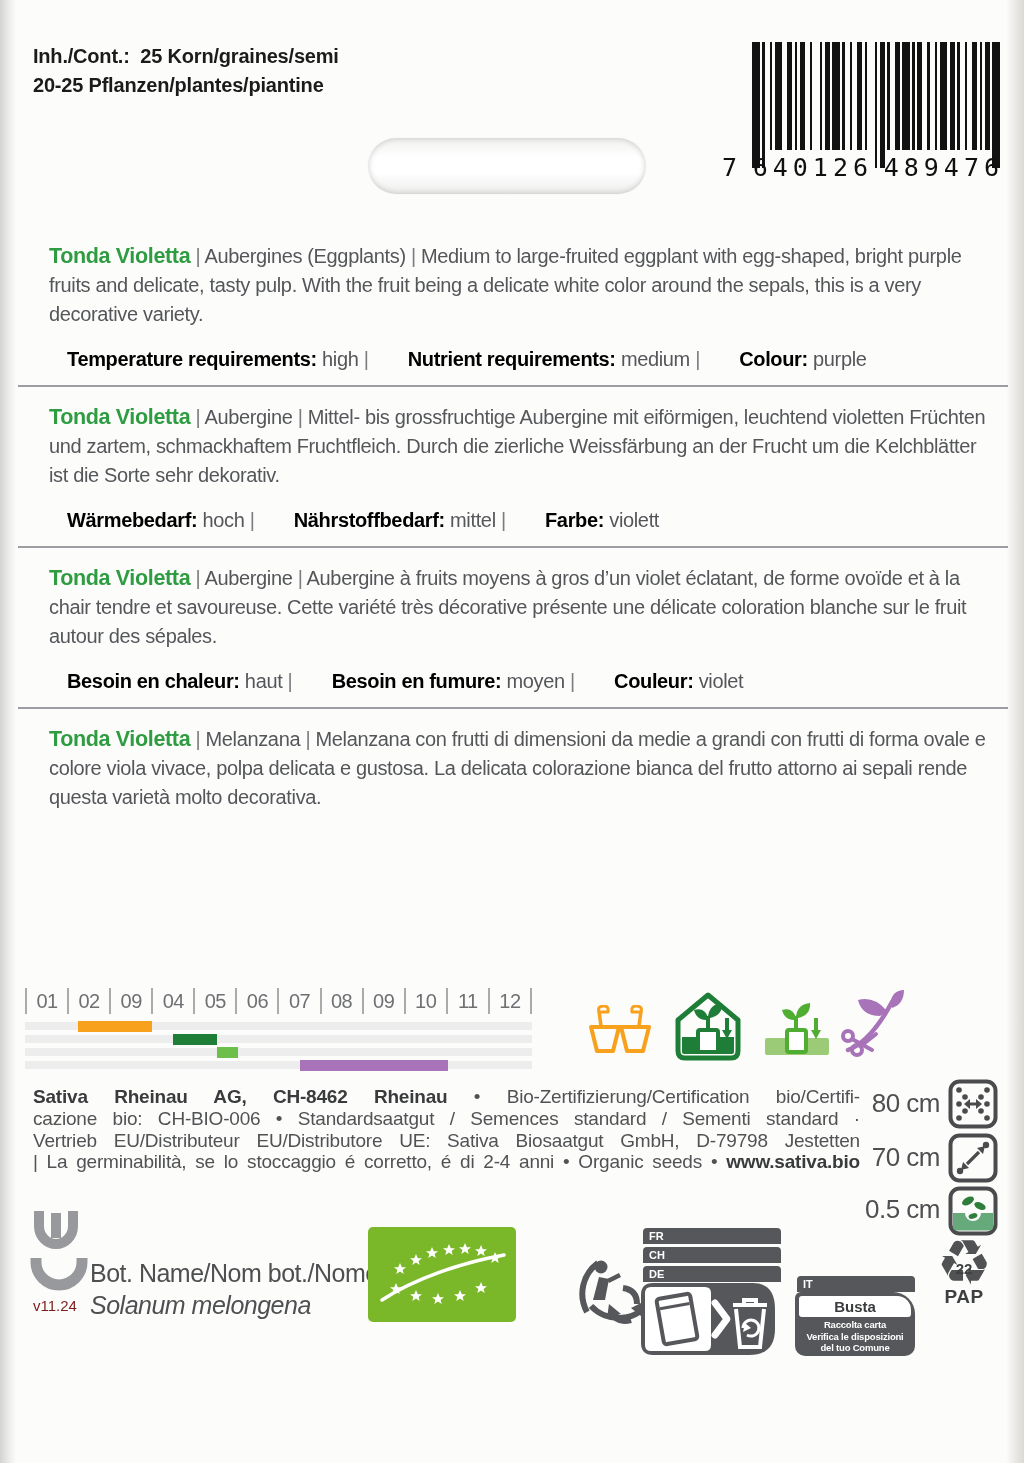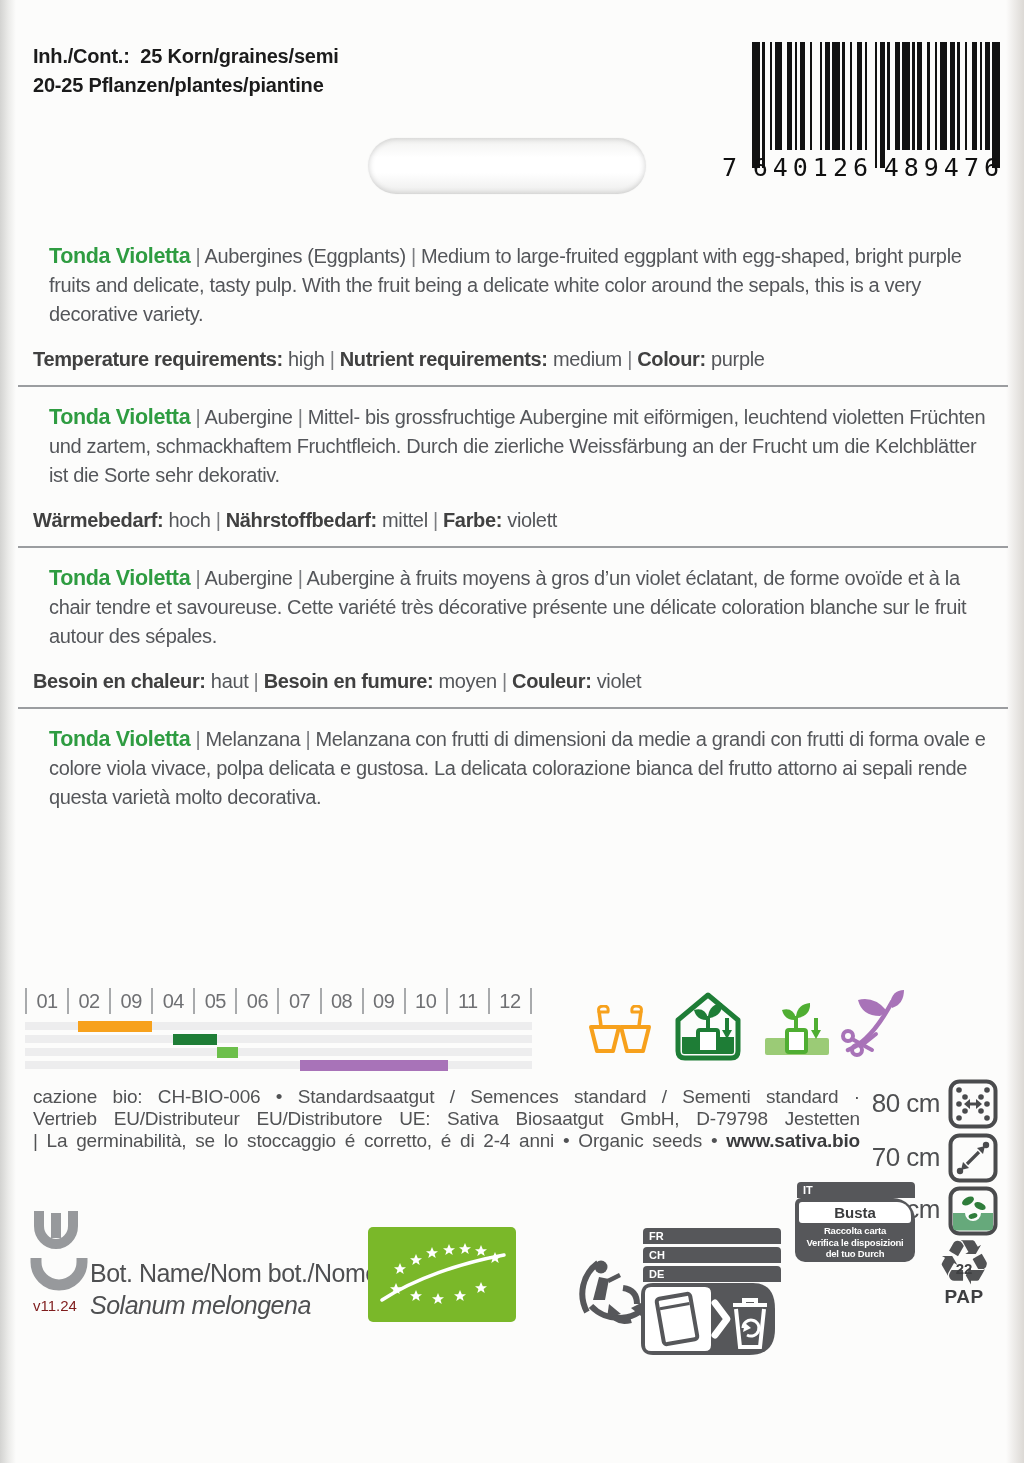--- a/index.html
+++ b/index.html
@@ -23,21 +23,21 @@
   
   .hang-hole{position:absolute;left:368px;top:138px;width:278px;height:56px;border-radius:28px;
              background:linear-gradient(180deg,#f1f1f0, #ffffff 35%, #ffffff 62%, #ededec);
              box-shadow:inset 0 0 6px rgba(0,0,0,0.20), 0 0 2px rgba(0,0,0,0.05);}
   
   .blocks{position:absolute;left:33px;top:226px;width:975px;}
   .lang-block .desc{margin:16px;font-size:20px;line-height:29px;letter-spacing:-0.35px;color:#54565A;}
   .lang-block .variety{color:#2E9C41;font-weight:bold;font-size:21.5px;}
   .lang-block .pipe{color:#7b7d80;}
   .lang-block .reqs{margin:0;font-size:20px;line-height:29px;letter-spacing:-0.35px;color:#54565A;}
-  .lang-block .reqs b{color:#404040;}
+  .lang-block .reqs b{color:#000000;margin-left:34px;}
   .divider{height:2px;background:#9B9DA0;width:990px;margin:11px 0 10px -15px;}
   
   .calendar{position:absolute;left:25px;top:988px;width:507px;}
   .months-row{display:flex;height:26px;}
   .month-cell{flex:1;border-left:2px solid #A8AAAC;display:flex;align-items:center;justify-content:center;
               font-size:20px;color:#6F7073;letter-spacing:-0.5px;}
   .month-cell:last-child{border-right:2px solid #A8AAAC;}
   .tracks{margin-top:8px;}
   .track{position:relative;height:8px;background:#EDEDEE;margin-bottom:5px;}
   .track .cal-bar{position:absolute;top:-1.5px;height:11px;}
@@ -55,21 +55,21 @@
   .eu-mark{position:absolute;left:30px;top:1210px;}
   .version{position:absolute;left:33px;top:1297px;font-size:15px;color:#7f1d1d;}
   .bot-label{position:absolute;left:90px;top:1259px;font-size:25px;color:#4E4F51;letter-spacing:-0.5px;}
   .bot-name{position:absolute;left:90px;top:1291px;font-size:25px;font-style:italic;color:#4E4F51;letter-spacing:-0.5px;}
   .eu-logo{position:absolute;left:368px;top:1227px;}
   .triman{position:absolute;left:573px;top:1250px;}
   .frchde{position:absolute;left:641px;top:1228px;width:140px;}
   .tabs-row{display:flex;gap:3px;margin-left:2px;flex-direction:column;}
   .tab{background:#56575A;color:#fff;font-weight:bold;font-size:11px;border-radius:4px 4px 0 0;
        padding:2px 6px 1px 6px;line-height:13px;}
-  .busta{position:absolute;left:795px;top:1182px;width:120px;}
+  .busta{position:absolute;left:795px;top:1276px;width:120px;}
   .busta-body{margin-top:0;background:#56575A;border-radius:6px 22px 10px 10px;height:64px;position:relative;}
   .busta-title{position:absolute;left:4px;right:4px;top:4px;height:21px;background:#fff;border-radius:3px 14px 3px 3px;
                display:flex;align-items:center;justify-content:center;font-weight:bold;font-size:15px;color:#3A3B3D;}
   .busta-lines{position:absolute;left:2px;right:2px;top:27px;text-align:center;color:#fff;font-weight:bold;
                font-size:9.5px;line-height:11.5px;letter-spacing:-0.2px;}
   .pap{position:absolute;left:925px;top:1232px;width:78px;text-align:center;color:#515254;}
   .pap-glyph{font-size:62px;line-height:62px;font-family:"DejaVu Sans",sans-serif;}
   .pap-num{position:absolute;left:0;right:0;top:28px;font-size:15px;font-weight:bold;color:#3E3F41;}
   .pap-label{font-size:19px;font-weight:bold;color:#3E3F41;letter-spacing:0.5px;margin-top:-8px;}
 </style>
@@ -253,20 +253,21 @@
       <g fill="none" stroke="#A873B8" stroke-width="4">
         <circle cx="8" cy="48" r="5"></circle>
         <circle cx="17" cy="62" r="5"></circle>
         <path d="M12,51 L32,62" stroke-linecap="round"></path>
         <path d="M21,58 L36,46" stroke-linecap="round"></path>
       </g>
     </svg>
   </div>
 
   <div class="company">
+    <div class="cline"><b>Sativa Rheinau AG, CH-8462 Rheinau</b><span> • Bio-Zertifizierung/Certification bio/Certifi-</span></div>
     <div class="cline">cazione bio: CH-BIO-006 • Standardsaatgut / Semences standard / Sementi standard ·</div>
     <div class="cline">Vertrieb EU/Distributeur EU/Distributore UE: Sativa Biosaatgut GmbH, D-79798 Jestetten</div>
     <div class="cline"><span>| La germinabilità, se lo stoccaggio é corretto, é di 2-4 anni • Organic seeds • </span><b>www.sativa.bio</b></div>
   </div>
 
   <div class="meas-label" style="left:848px;top:1088px;">80 cm</div>
   <div class="meas-icon" style="left:948px;top:1079px;">
     <svg width="50" height="50" viewBox="0 0 50 50">
       <rect x="2.5" y="2.5" width="45" height="45" rx="9" fill="none" stroke="#4A4B4D" stroke-width="4"></rect>
       <g fill="#4A4B4D">
@@ -388,21 +389,21 @@
 
   <div class="busta">
     <div class="tabs-row">
         <span class="tab">IT</span>
       </div>
     <div class="busta-body">
       <div class="busta-title">Busta</div>
       <div class="busta-lines">
           <div>Raccolta carta</div>
           <div>Verifica le disposizioni</div>
-          <div>del tuo Durch</div>
+          <div>del tuo Comune</div>
         </div>
     </div>
   </div>
 
   <div class="pap">
     <div class="pap-glyph">♻</div>
     <div class="pap-num">22</div>
     <div class="pap-label">PAP</div>
   </div>
 </div>

